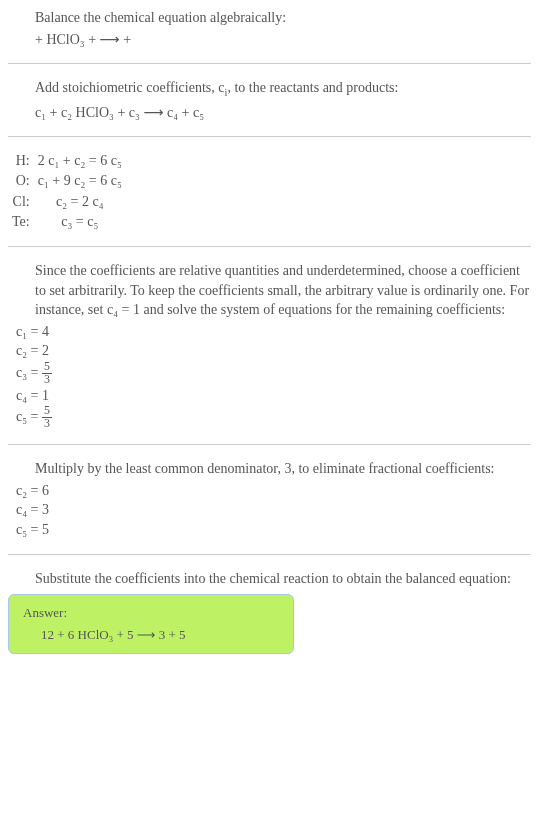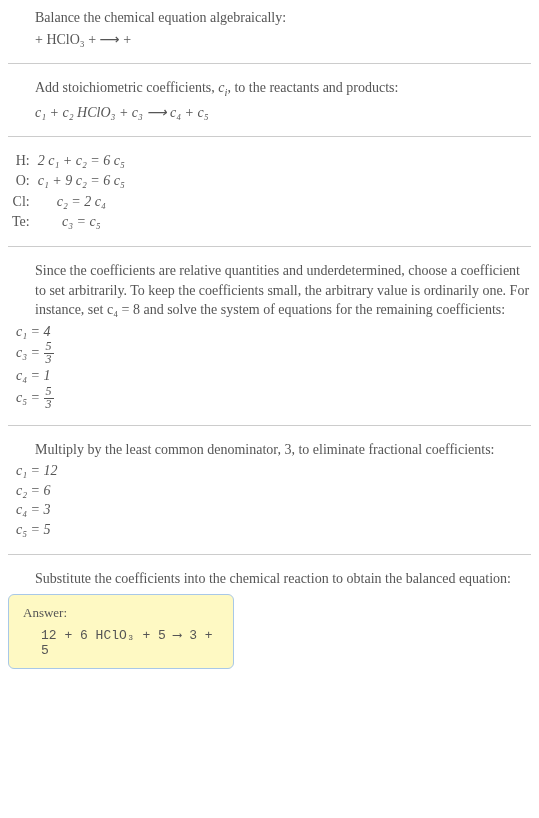--- a/index.html
+++ b/index.html
@@ -63,36 +63,34 @@
       border-bottom: 1px solid #555;
       padding: 0 2px;
     }
     .frac-inline .den {
       display: block;
       padding: 0 2px;
     }
     .answer-box {
       border: 1px solid #a8c8e8;
       border-radius: 6px;
-      background: #fef9c3;
+      background: #bef264;
       padding: 10px 14px;
-      width: 226px;
+      width: 286px;
       margin-top: 6px;
     }
     .answer-box .answer-label {
       font-size: 13px;
       margin-bottom: 6px;
     }
     .answer-box .answer-eq {
       font-size: 13px;
       padding-left: 18px;
-      font-family: Liberation Mono, monospace;
     }
     .italic {
-      font-style: italic;
     }
   </style>
 </head>
 <body>
 
 <div class="section">
   <div class="text-line">Balance the chemical equation algebraically:</div>
   <div class="text-line"> + HClO₃ +  ⟶  + </div>
 </div>
 
@@ -126,35 +124,35 @@
       <td>Te:</td>
       <td class="eq italic">c₃ = c₅</td>
     </tr>
   </tbody>
     </table>
 </div>
 
 <hr>
 
 <div class="section">
-  <div class="text-line">Since the coefficients are relative quantities and underdetermined, choose a coefficient to set arbitrarily. To keep the coefficients small, the arbitrary value is ordinarily one. For instance, set c₄ = 8 and solve the system of equations for the remaining coefficients:</div>
+  <div class="text-line">Since the coefficients are relative quantities and underdetermined, choose a coefficient to set arbitrarily. To keep the coefficients small, the arbitrary value is ordinarily one. For instance, set c₄ = 1 and solve the system of equations for the remaining coefficients:</div>
   <div class="coef-list italic">
     <div><span>c₁</span> = <span>4</span></div>
+    <div><span>c₂</span> = <span>2</span></div>
     <div><span>c₃</span> = <span class="frac-inline"><span class="num">5</span><span class="den">3</span></span></div>
     <div><span>c₄</span> = <span>1</span></div>
     <div><span>c₅</span> = <span class="frac-inline"><span class="num">5</span><span class="den">3</span></span></div>
   </div>
 </div>
 
 <hr>
 
 <div class="section">
   <div class="text-line">Multiply by the least common denominator, 3, to eliminate fractional coefficients:</div>
   <div class="coef-list italic">
-    <div><span>c₁</span> = <span>12</span></div>
     <div><span>c₂</span> = <span>6</span></div>
     <div><span>c₄</span> = <span>3</span></div>
     <div><span>c₅</span> = <span>5</span></div>
   </div>
 </div>
 
 <hr>
 
 <div class="section">
   <div class="text-line">Substitute the coefficients into the chemical reaction to obtain the balanced equation:</div>

